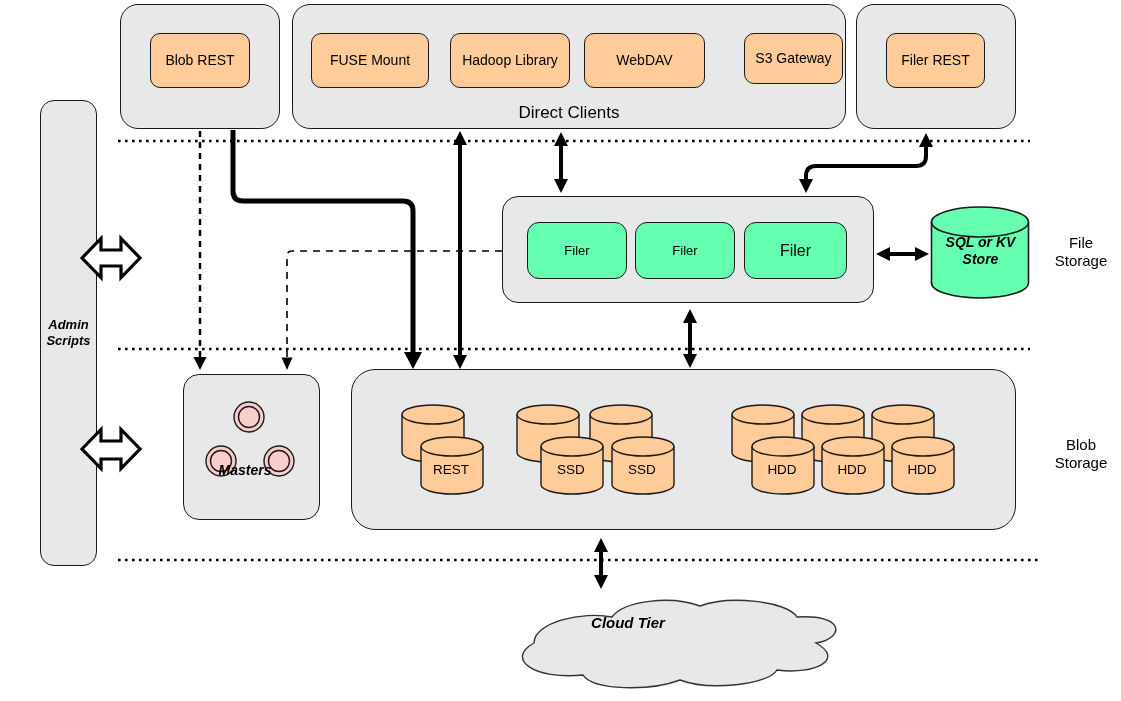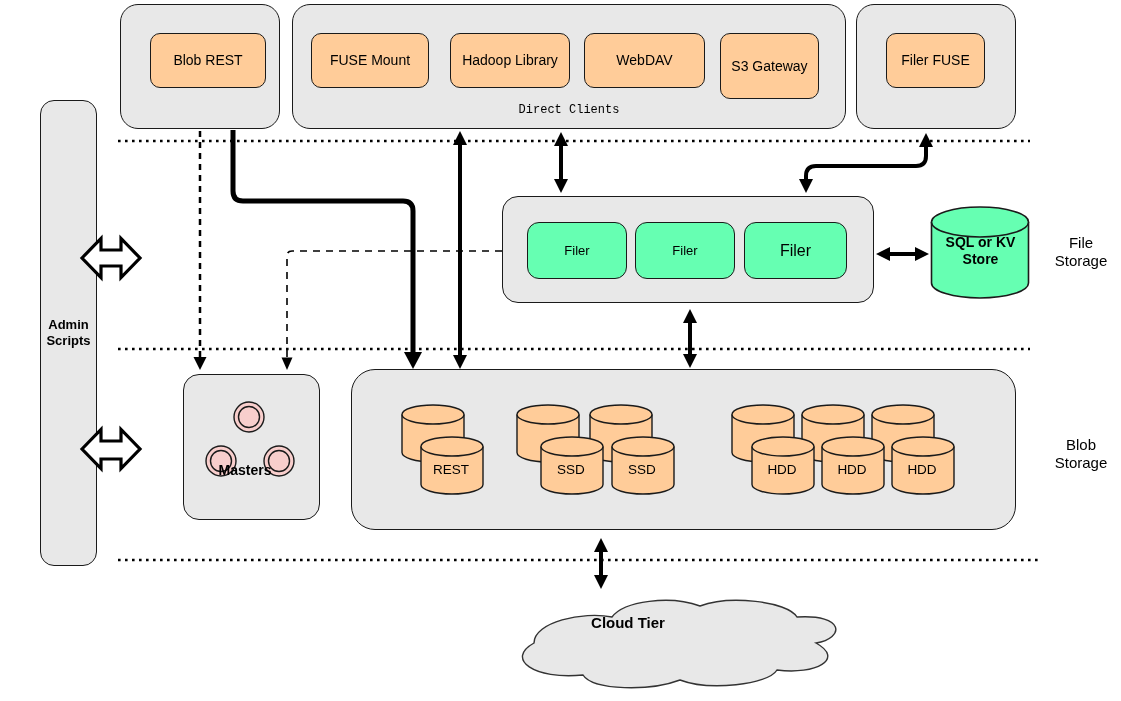--- a/index.html
+++ b/index.html
@@ -19,21 +19,21 @@
     display:flex;align-items:center;justify-content:center;
     font-size:14px;
   }
   .green-box{
     background:var(--filer-green,#66ffb2);
     border:1.4px solid #1a1a1a;border-radius:12px;z-index:2;
     display:flex;align-items:center;justify-content:center;
     font-size:13px;
   }
   .label{z-index:3;text-align:center;white-space:pre-line;line-height:1.2;}
-  .bold{font-weight:bold;}
+  .bold{font-weight:bold;font-style:italic;}
   svg.overlay{position:absolute;left:0;top:0;z-index:2;pointer-events:none;}
   .dotline{stroke:#000;stroke-width:2.6;stroke-dasharray:2.6 4.4;fill:none;}
   .solid4{stroke:#000;stroke-width:4;fill:none;}
   .solid5{stroke:#000;stroke-width:5;fill:none;}
   .dashA{stroke:#000;stroke-width:2.5;stroke-dasharray:6 5;fill:none;}
   .dashC{stroke:#000;stroke-width:1.6;stroke-dasharray:7 6;fill:none;}
   .head{fill:#000;stroke:none;}
   .hollow{fill:#ffffff;stroke:#000;stroke-width:3.2;}
   .cyl{fill:var(--box-orange,#ffcc99);stroke:#1a1a1a;stroke-width:1.4;}
   .cyl-green{fill:var(--store-green,#66ffb2);stroke:#1a1a1a;stroke-width:1.6;}
@@ -44,42 +44,42 @@
 <body>
 
 <div class="canvas">
 
   <div class="abs container" style="left:4px;top:100px;width:57px;height:466px;border-radius:14px;display:flex;align-items:center;justify-content:center;margin-left:36px;">
     <div class="label bold" style="font-size:13px;">Admin
 Scripts</div>
   </div>
 
   <div class="abs container" style="left:120px;top:4px;width:160px;height:125px;"></div>
-  <div class="abs orange-box" style="left:150px;top:33px;width:116px;height:55px;">
+  <div class="abs orange-box" style="left:150px;top:33px;width:100px;height:55px;">
     <span class="label">Blob REST</span>
   </div>
 
   <div class="abs container" style="left:292px;top:4px;width:554px;height:125px;"></div>
   <div class="abs orange-box" style="left:311px;top:33px;width:118px;height:55px;">
     <span class="label">FUSE Mount</span>
   </div>
   <div class="abs orange-box" style="left:450px;top:33px;width:120px;height:55px;">
     <span class="label">Hadoop Library</span>
   </div>
   <div class="abs orange-box" style="left:584px;top:33px;width:121px;height:55px;">
     <span class="label">WebDAV</span>
   </div>
-  <div class="abs orange-box" style="left:720px;top:33px;width:99px;height:66px;">
+  <div class="abs orange-box" style="left:744px;top:33px;width:99px;height:51px;">
     <span class="label">S3 Gateway</span>
   </div>
-  <div class="abs label" style="left:292px;top:103px;width:554px;font-size:12px;font-family:Liberation Mono, monospace;">Direct Clients</div>
+  <div class="abs label" style="left:292px;top:103px;width:554px;font-size:17px;">Direct Clients</div>
 
   <div class="abs container" style="left:856px;top:4px;width:160px;height:125px;"></div>
   <div class="abs orange-box" style="left:886px;top:33px;width:99px;height:55px;">
-    <span class="label">Filer FUSE</span>
+    <span class="label">Filer REST</span>
   </div>
 
   <div class="abs container" style="left:502px;top:196px;width:372px;height:107px;border-radius:16px;"></div>
   <div class="abs green-box" style="left:527px;top:222px;width:100px;height:57px;">
     <span class="label">Filer</span>
   </div>
   <div class="abs green-box" style="left:635px;top:222px;width:100px;height:57px;">
     <span class="label">Filer</span>
   </div>
   <div class="abs green-box" style="left:744px;top:222px;width:103px;height:57px;font-size:16px;">

